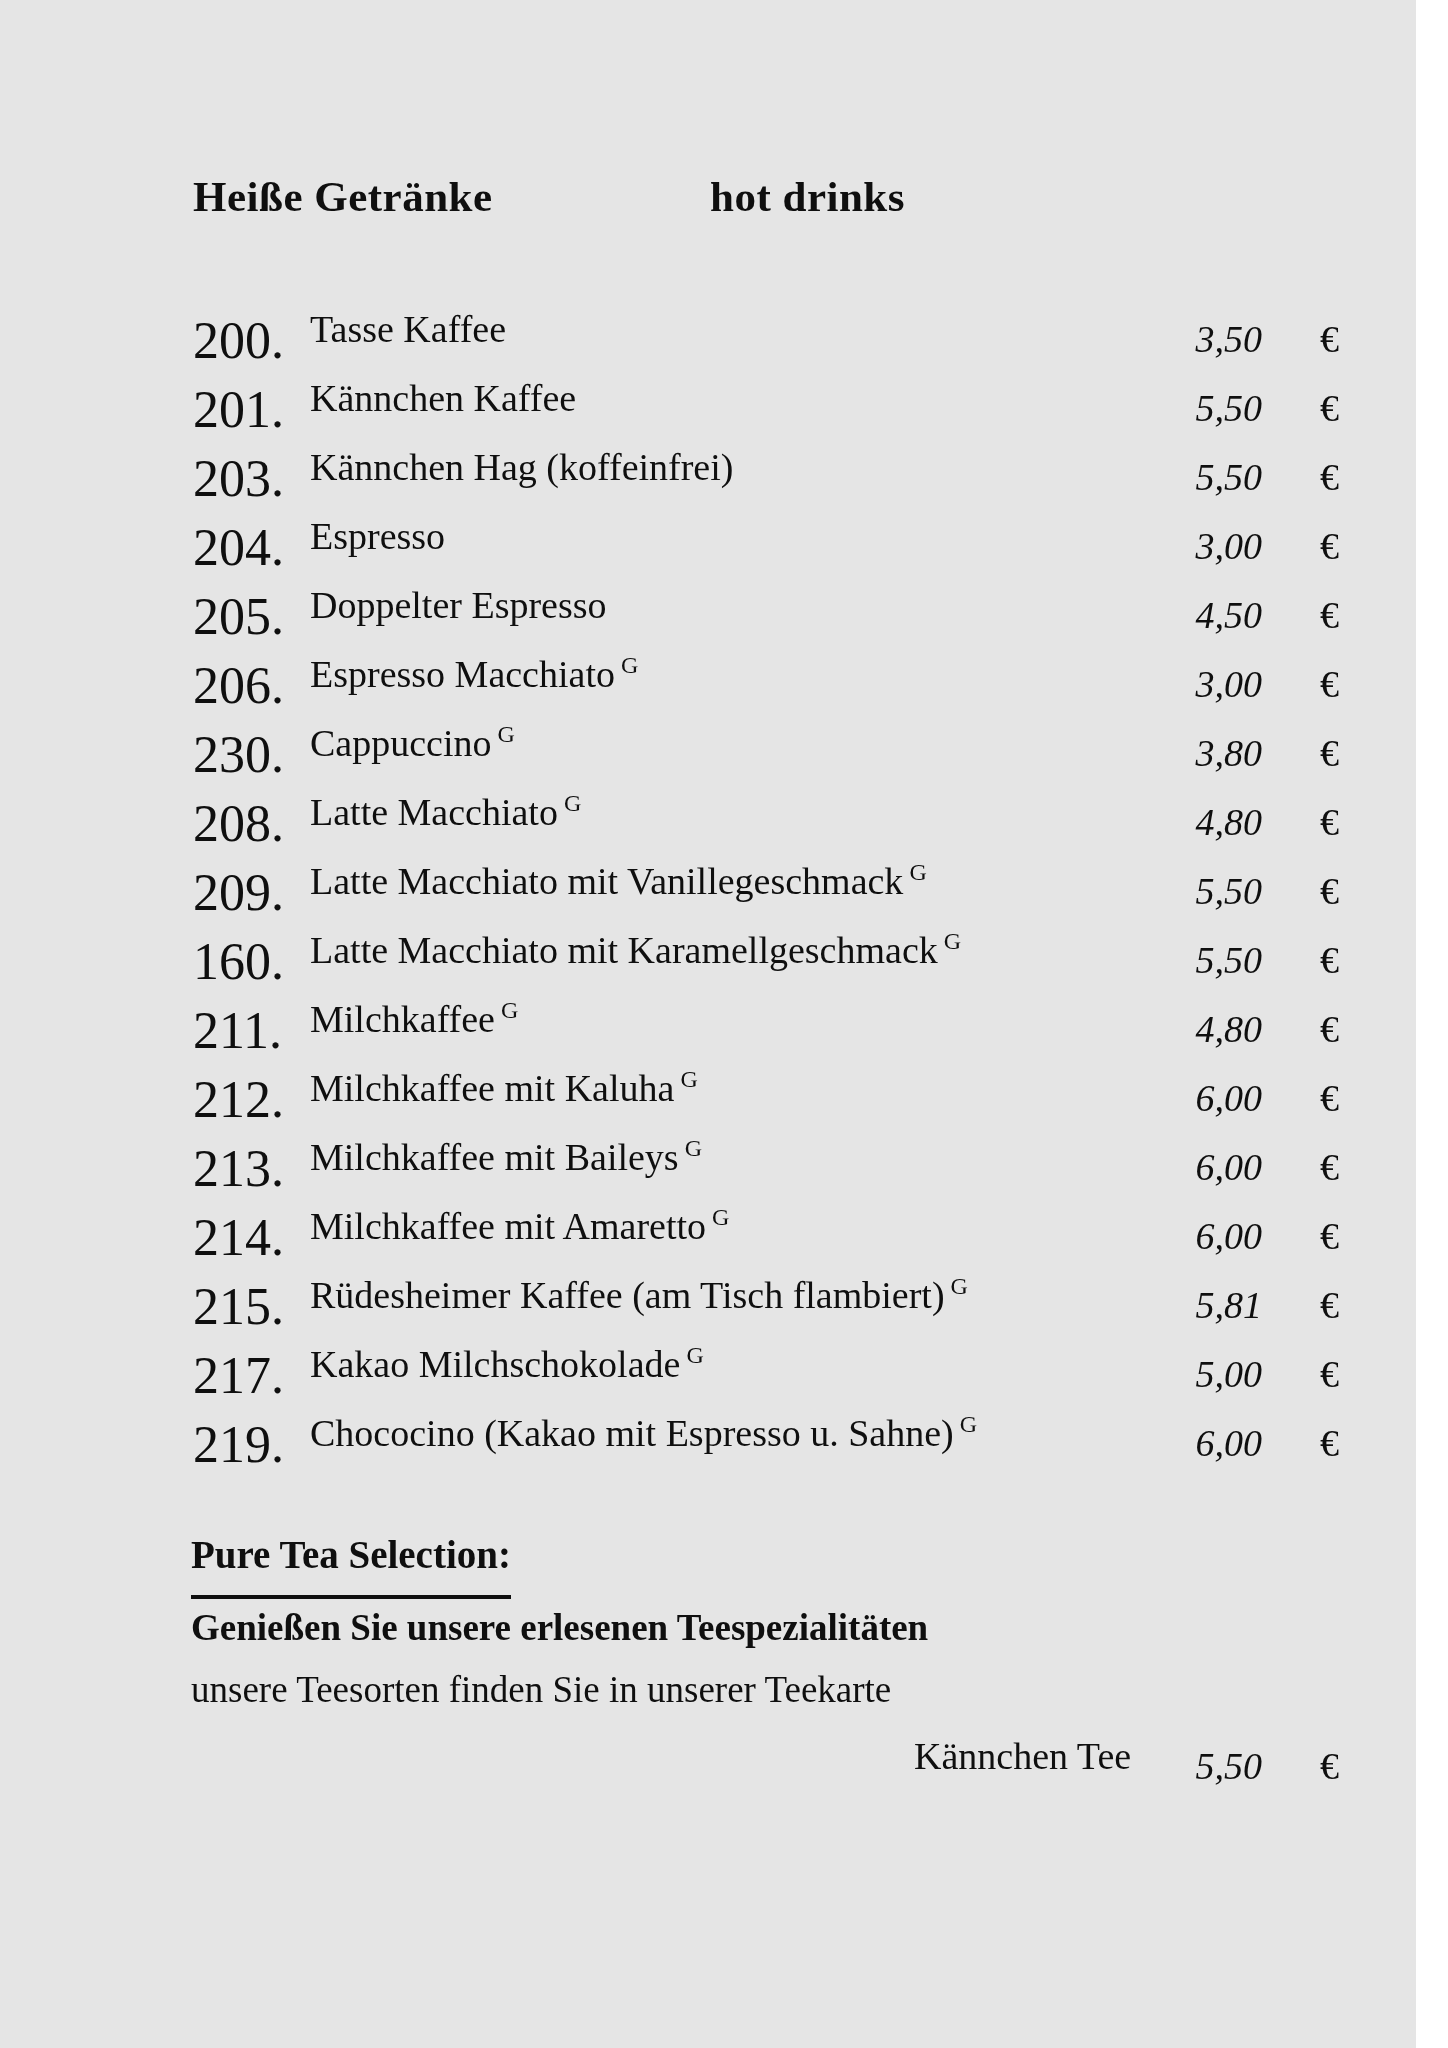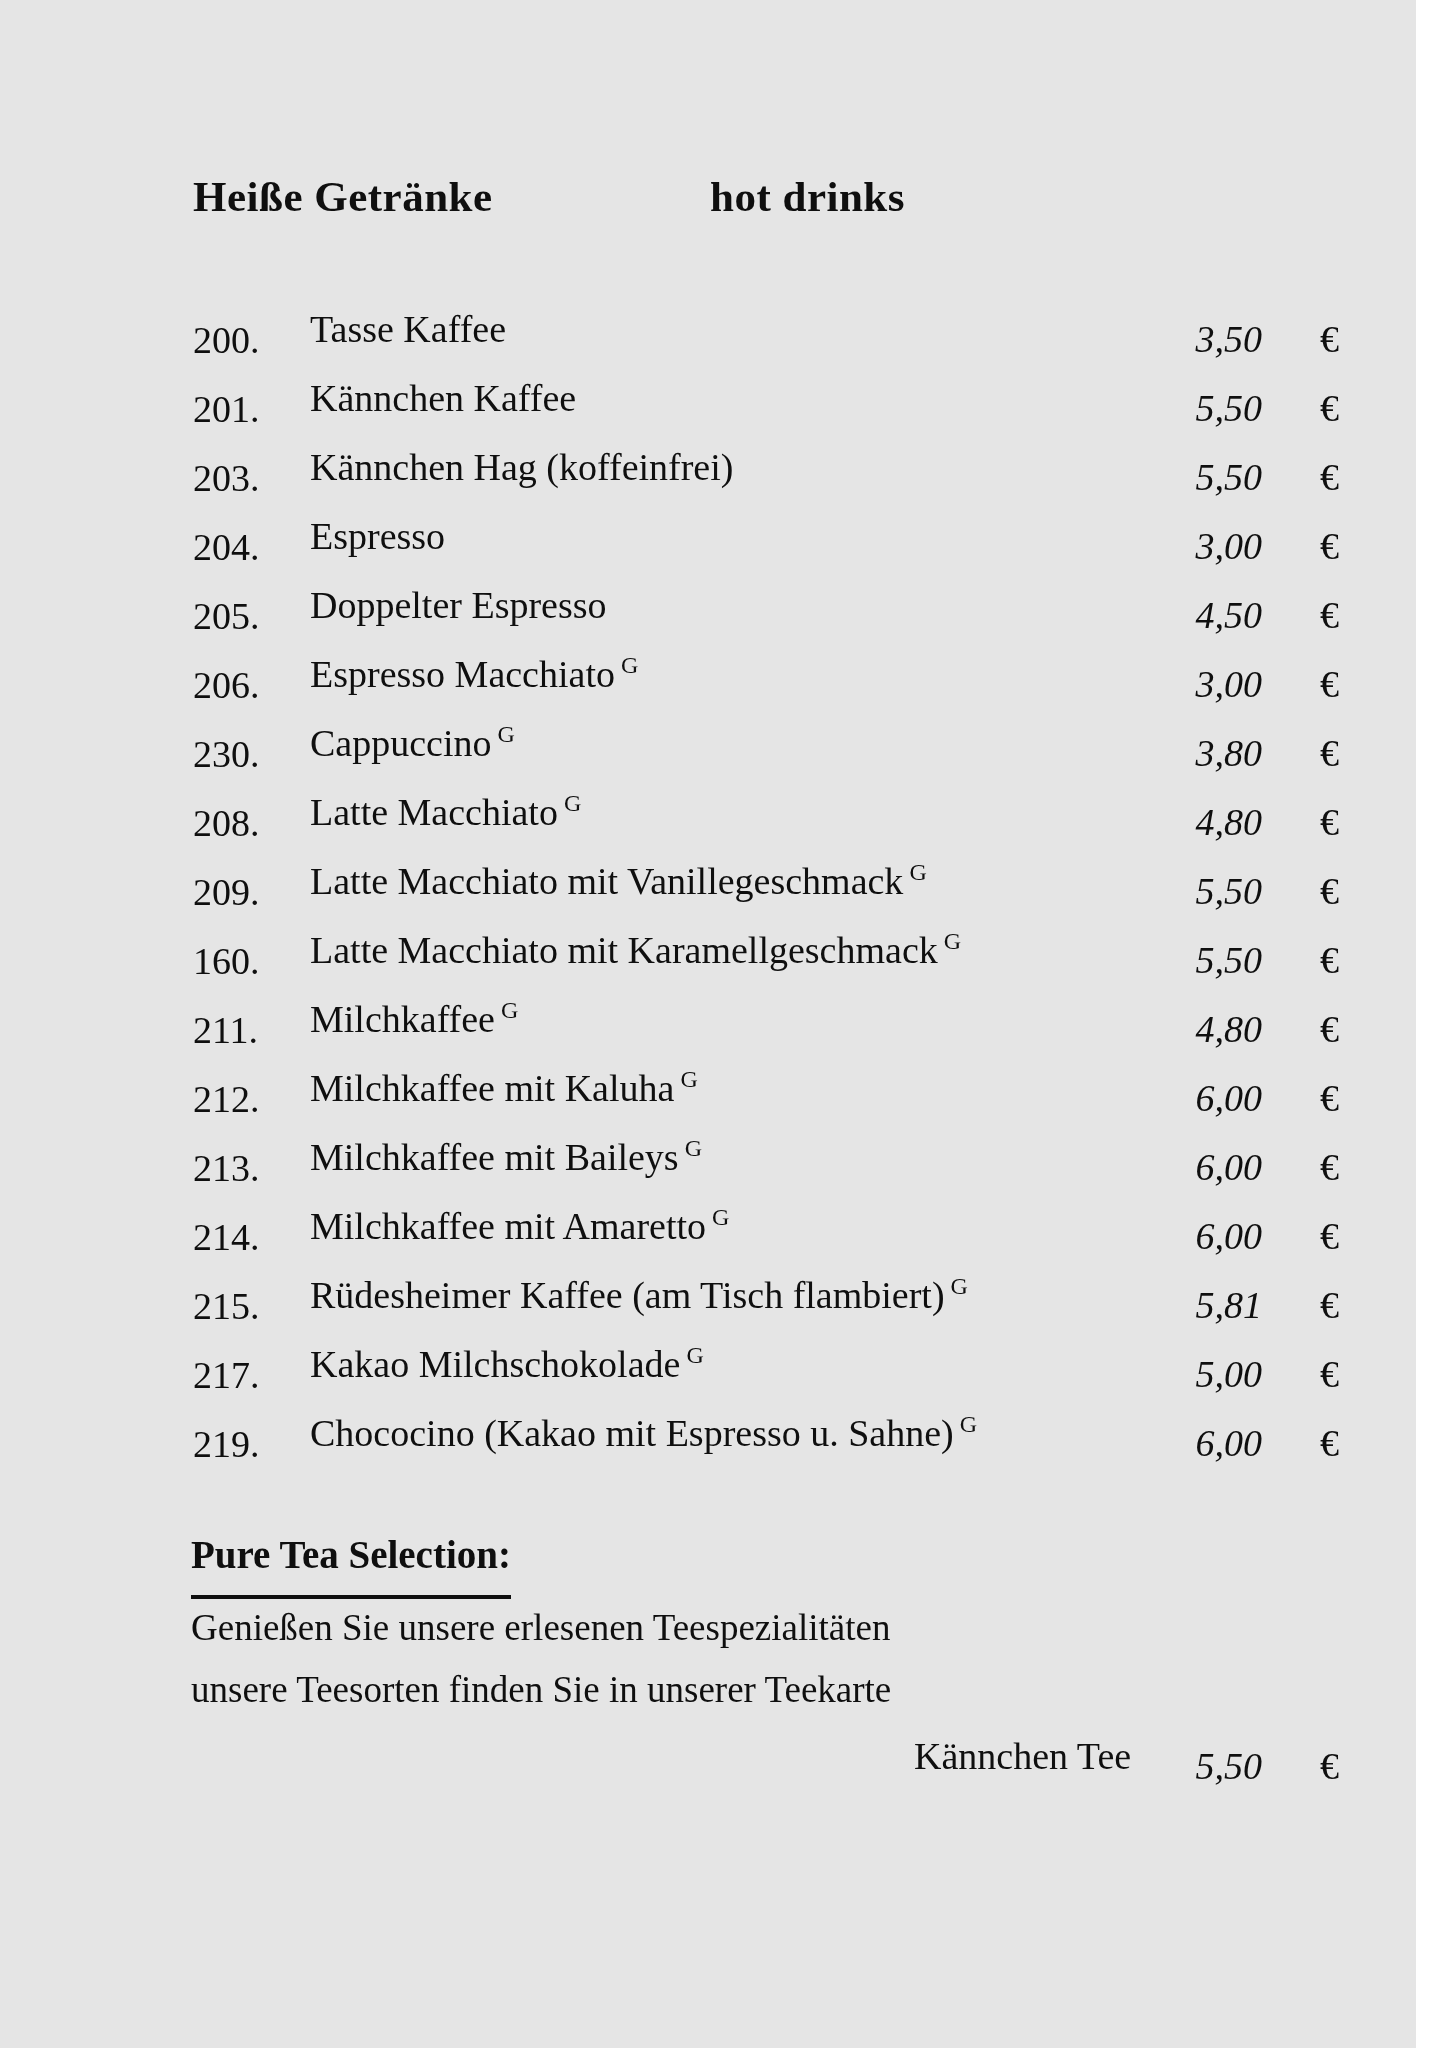--- a/index.html
+++ b/index.html
@@ -19,22 +19,22 @@
     position:absolute;left:710px;top:172px;
     font-size:43px;font-weight:bold;letter-spacing:0.5px;
   }
   .menu{
     position:absolute;left:0;top:303px;width:1448px;
   }
   .row{
     position:relative;height:69px;
   }
   .num{
-    position:absolute;left:193px;top:15px;
-    font-size:38px;
+    position:absolute;left:193px;top:8px;
+    font-size:52px;
   }
   .name{
     position:absolute;left:310px;top:4px;
     font-size:38px;white-space:nowrap;
   }
   .name sup{
     font-size:24px;vertical-align:super;line-height:0;margin-left:6px;
   }
   .price{
     position:absolute;left:1120px;top:14px;width:142px;
@@ -45,20 +45,21 @@
     font-size:38px;
   }
   .tea-heading{
     position:absolute;left:191px;top:1532px;
     font-size:39px;font-weight:bold;
     border-bottom:4px solid #0f0f0f;padding-bottom:18px;
   }
   .tea-line1{
     position:absolute;left:191px;top:1606px;
     font-size:37px;
+    font-weight:bold;
   }
   .tea-line2{
     position:absolute;left:191px;top:1668px;
     font-size:37px;
   }
   .tea-row{
     position:absolute;left:0;top:1734px;width:1448px;height:69px;
   }
   .tea-name{
     position:absolute;left:893px;top:0;

